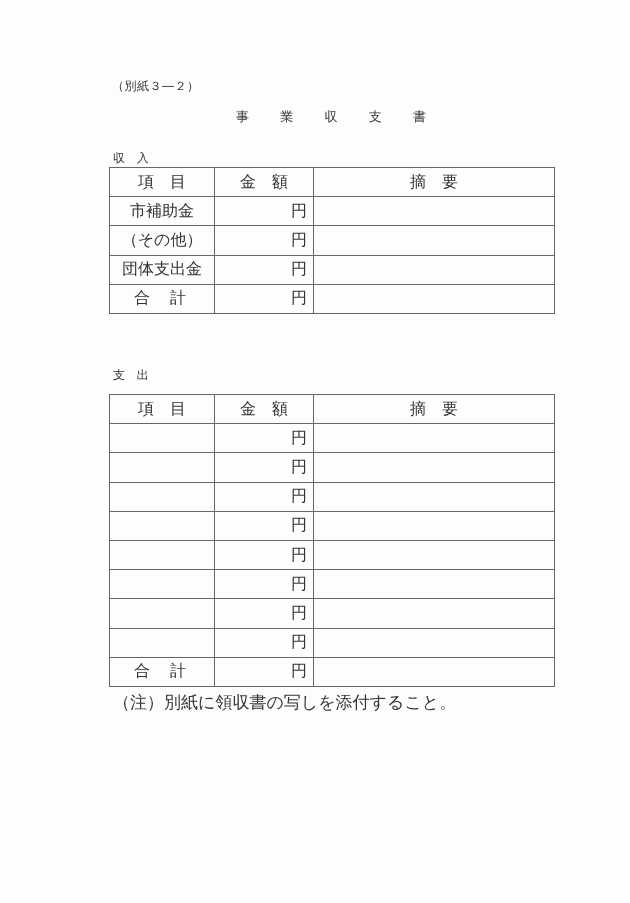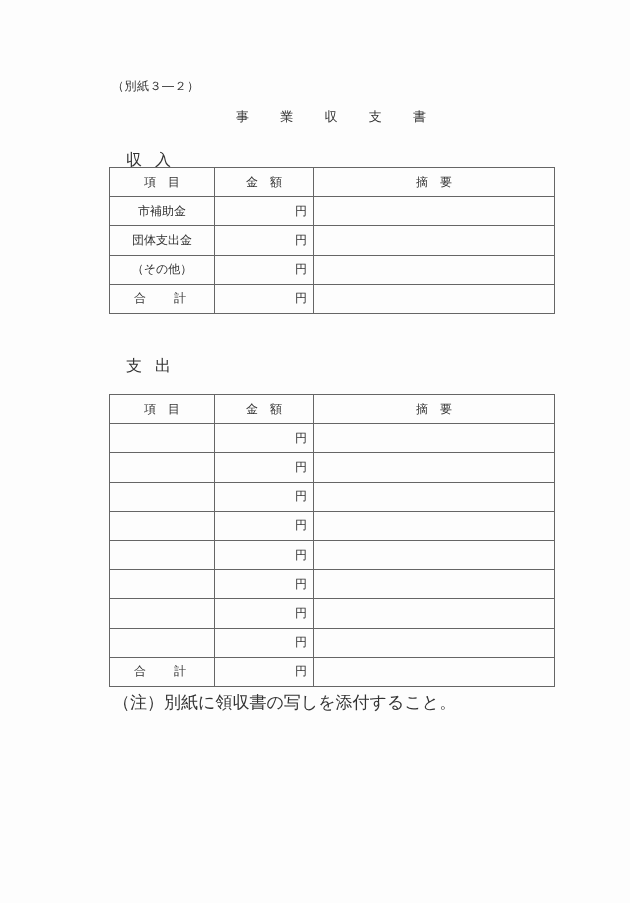--- a/index.html
+++ b/index.html
@@ -28,34 +28,33 @@
       top: 108px;
       left: 236px;
       width: 190px;
       display: flex;
       justify-content: space-between;
       font-size: 13px;
     }
     .section-label {
       position: absolute;
       left: 113px;
-      font-size: 16px;
+      font-size: 12px;
       letter-spacing: 4px;
-      margin-left: 13px;
     }
     .section-label.income { top: 150px; }
-    .section-label.expense { top: 356px; }
+    .section-label.expense { top: 367px; }
 
     table.ledger {
       position: absolute;
       left: 109px;
       width: 445px;
       border-collapse: collapse;
       table-layout: fixed;
-      font-size: 12px;
+      font-size: 16px;
     }
     table.ledger.income { top: 167px; }
     table.ledger.expense { top: 394px; }
 
     table.ledger td, table.ledger th {
       border: 1px solid #666;
       height: 28.2px;
       padding: 0;
       font-weight: normal;
       vertical-align: middle;
@@ -112,26 +111,26 @@
     <th class="head">項　目</th>
     <th class="head">金　額</th>
     <th class="head">摘　要</th>
   </tr>
   <tr>
     <td class="item">市補助金</td>
     <td class="amount">円</td>
     <td></td>
   </tr>
   <tr>
+    <td class="item">（その他）</td>
+    <td class="amount">円</td>
+    <td></td>
+  </tr>
+  <tr>
     <td class="item">団体支出金</td>
-    <td class="amount">円</td>
-    <td></td>
-  </tr>
-  <tr>
-    <td class="item">（その他）</td>
     <td class="amount">円</td>
     <td></td>
   </tr>
   <tr>
     <td class="item total">
       <div class="total-inner">
         <span>合</span>
         <span>計</span>
       </div>
     </td>

